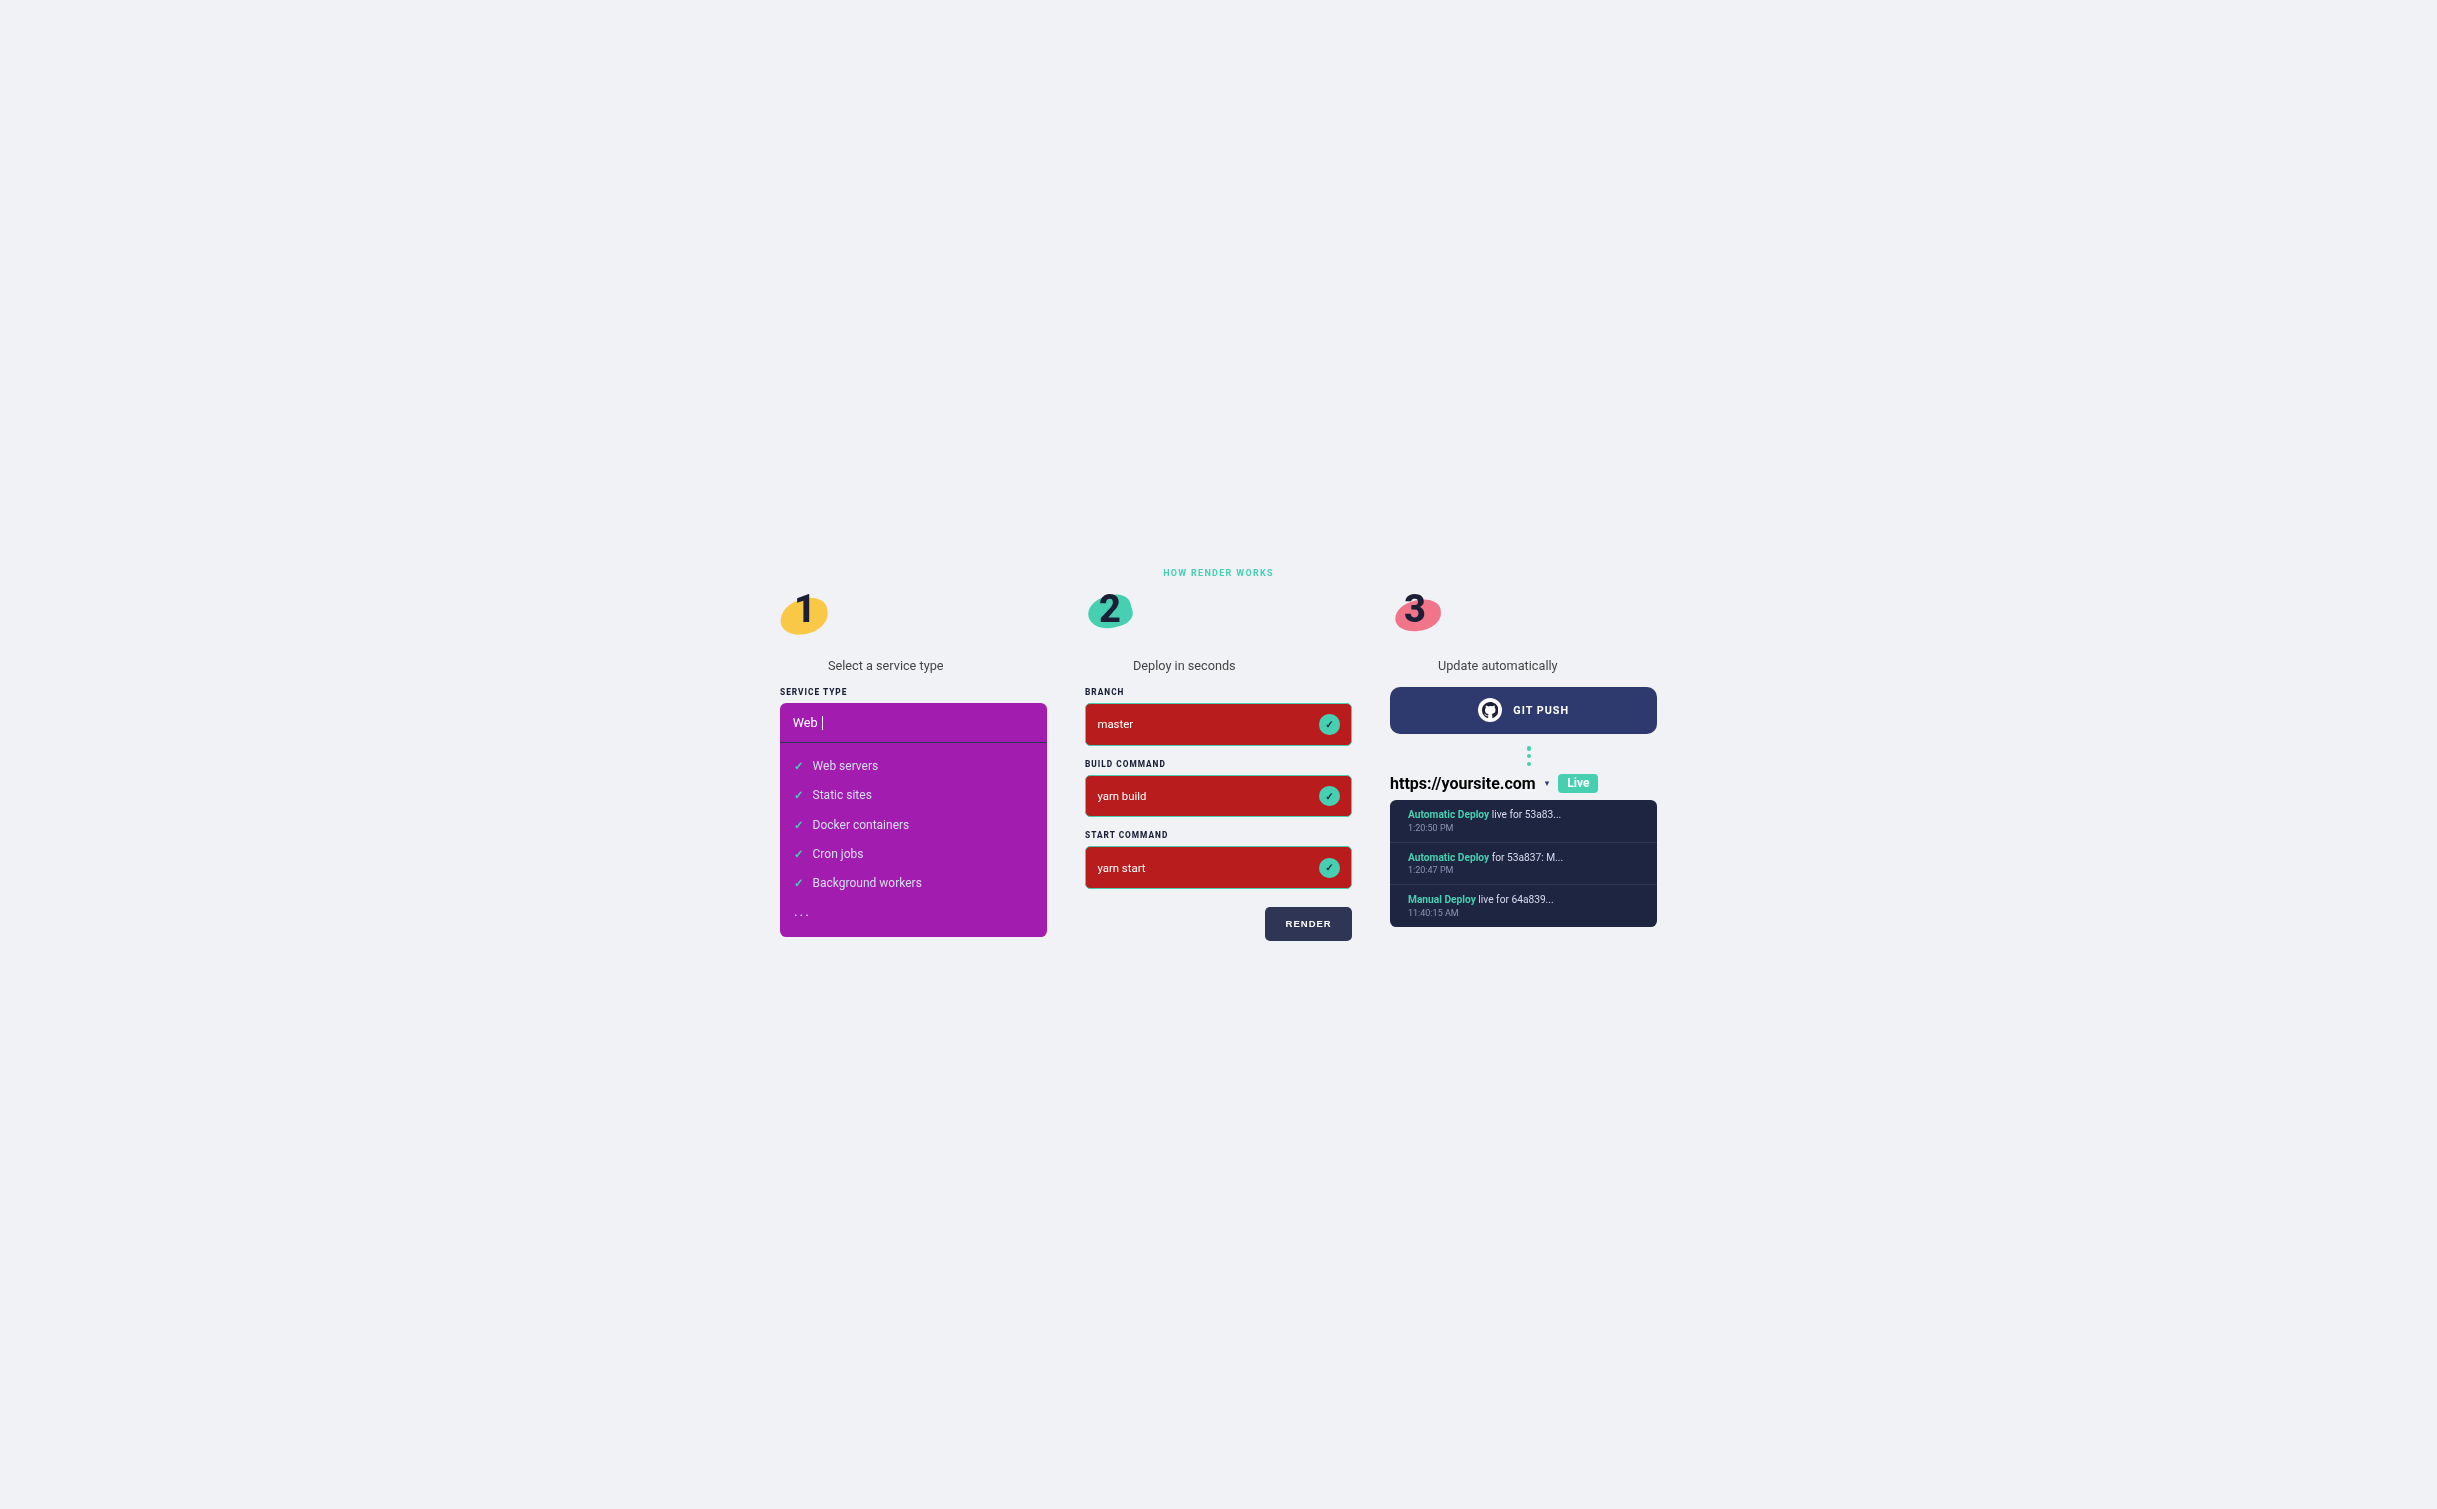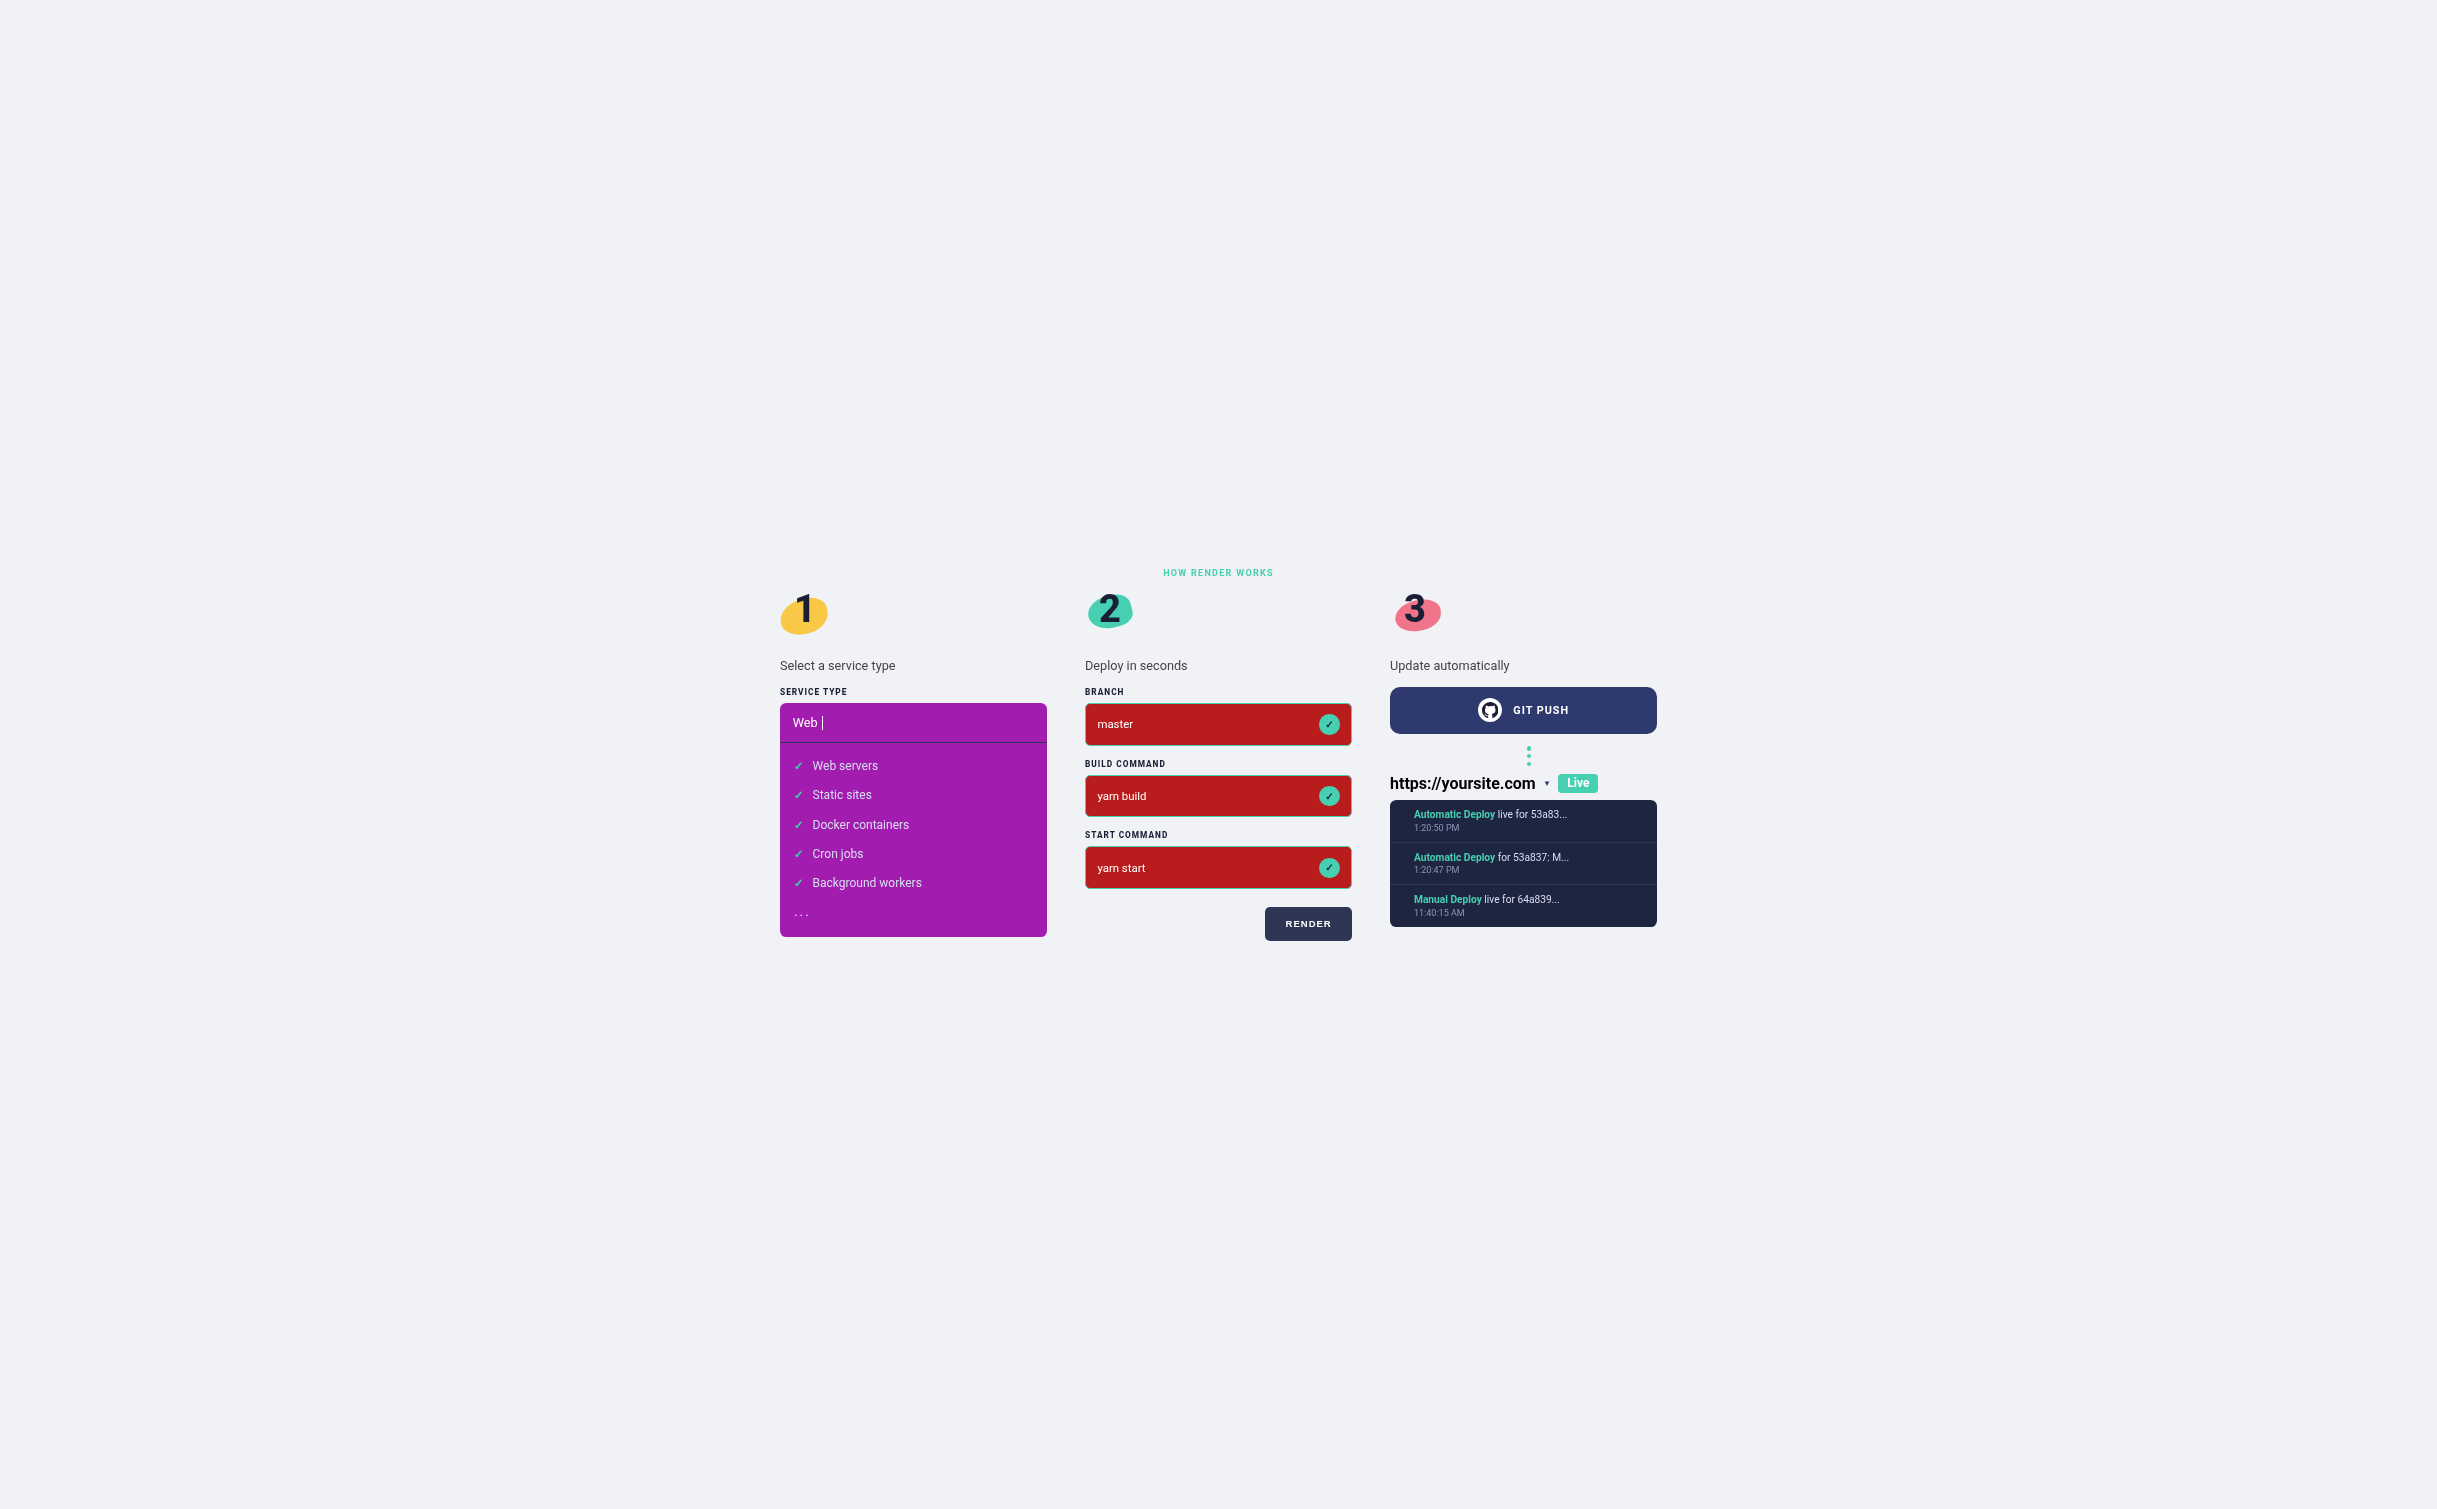--- a/index.html
+++ b/index.html
@@ -102,20 +102,21 @@
       top: 0;
       left: 14px;
       z-index: 2;
       line-height: 1;
     }
 
     .step-description {
       color: #444;
       font-size: 12.7px;
       margin-bottom: 14px;
+      margin-left: 48px;
     }
 
     .field-label {
       color: #1a1f36;
       font-size: 8.3px;
       font-weight: 800;
       letter-spacing: 1px;
       text-transform: uppercase;
       margin-bottom: 6.3px;
     }
@@ -301,21 +302,21 @@
       border-radius: 3.8px;
     }
 
     .deploy-log {
       background: #1e2541;
       border-radius: 6.3px;
       overflow: hidden;
     }
 
     .log-entry {
-      padding: 9px 24px;
+      padding: 9px 18px;
       border-bottom: 0.6px solid #2e3555;
     }
 
     .log-entry:last-child {
       border-bottom: none;
     }
 
     .log-title {
       font-size: 10.2px;
       margin-bottom: 2.5px;

